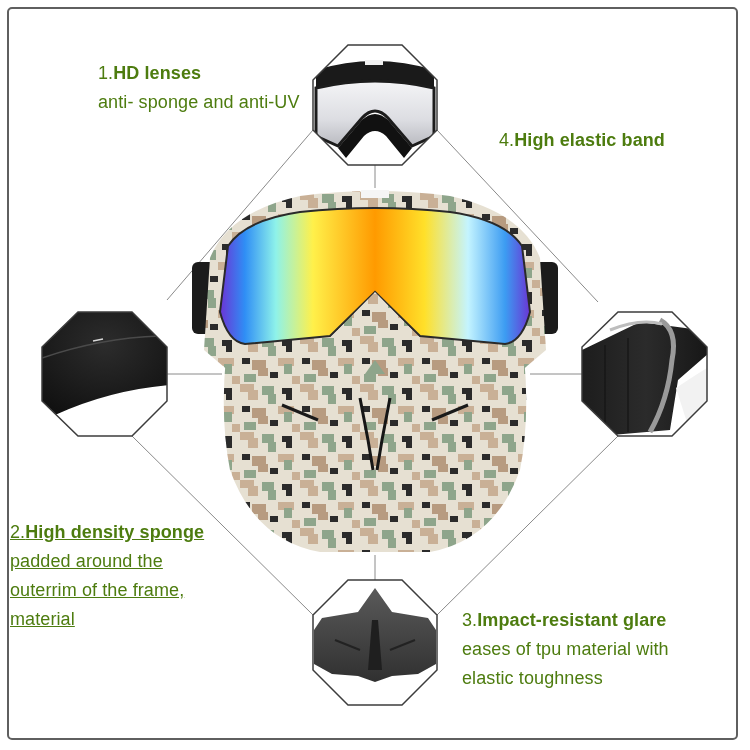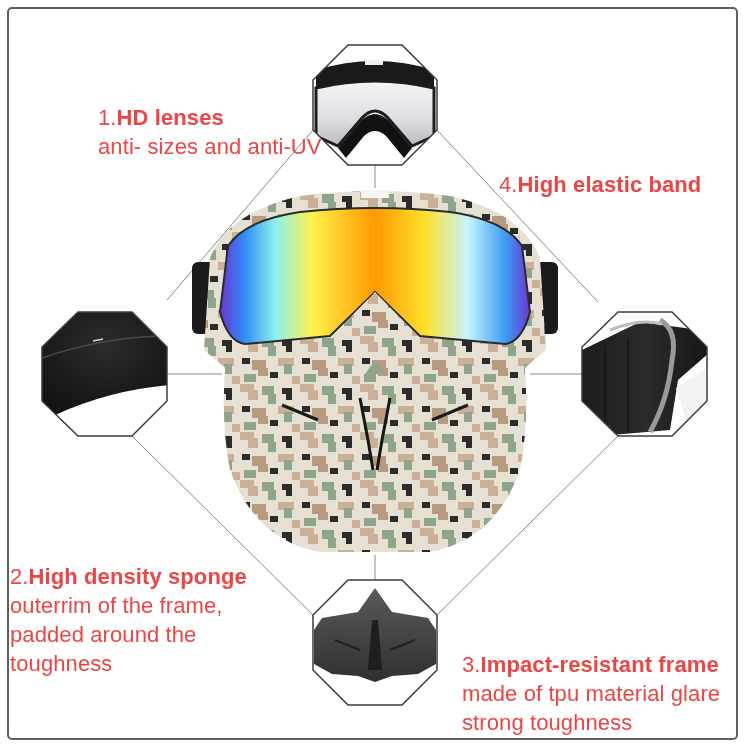--- a/index.html
+++ b/index.html
@@ -1,26 +1,26 @@
 <!DOCTYPE html>
 <html><head>
 <meta charset="utf-8">
 <style>
   html, body { margin: 0; padding: 0; background: #ffffff; }
   body { width: 750px; height: 750px; position: relative; overflow: hidden; font-family: "Liberation Sans", "DejaVu Sans", sans-serif; color: #111; }
   .frame { position: absolute; left: 7px; top: 7px; width: 731px; height: 733px; border: 2px solid #5f5f5f; border-radius: 5px; box-sizing: border-box; }
   svg.art { position: absolute; left: 0; top: 0; }
-  .callout { position: absolute; font-size: 22px; line-height: 29px; color: #ef4444; letter-spacing: 0.1px; margin-top: 44px; }
+  .callout { position: absolute; font-size: 18px; line-height: 29px; color: #4d7c0f; letter-spacing: 0.1px; }
   .callout .num { font-weight: normal; }
   .callout .ttl { font-weight: bold; }
   .callout .line { display: block; white-space: nowrap; }
   #c1 { left: 98px; top: 59px; }
   #c4 { left: 494px; top: 126px; }
   #c4 .head { padding-left: 5px; }
-  #c2 { left: 10px; top: 518px; }
+  #c2 { left: 10px; top: 518px; text-decoration: underline; }
   #c3 { left: 462px; top: 606px; }
 </style>
 </head>
 <body>
 
 <div class="frame"></div>
 
 <svg class="art" width="750" height="750" viewBox="0 0 750 750">
   <defs>
     <linearGradient id="lensGrad" x1="0" y1="0" x2="1" y2="0">
@@ -157,31 +157,31 @@
     <path d="M282,405 L318,420" stroke="#1a1a1a" stroke-width="3"></path>
     <path d="M468,405 L432,420" stroke="#1a1a1a" stroke-width="3"></path>
     <path d="M365,374 L375,360 L385,374 Z" fill="#8ea58b"></path>
 
     <rect x="361" y="190" width="28" height="8" fill="#f5f5f5"></rect>
   </g>
 </svg>
 
 <div class="callout" id="c1">
   <span class="line head"><span class="num">1.</span><span class="ttl">HD lenses</span></span>
-  <span class="line">anti- sizes and anti-UV</span>
+  <span class="line">anti- sponge and anti-UV</span>
 </div>
 
 <div class="callout" id="c4">
   <span class="line head"><span class="num">4.</span><span class="ttl">High elastic band</span></span>
 </div>
 
 <div class="callout" id="c2">
   <span class="line head"><span class="num">2.</span><span class="ttl">High density sponge</span></span>
+  <span class="line">padded around the</span>
   <span class="line">outerrim of the frame,</span>
-  <span class="line">padded around the</span>
-  <span class="line">toughness</span>
+  <span class="line">material</span>
 </div>
 
 <div class="callout" id="c3">
-  <span class="line head"><span class="num">3.</span><span class="ttl">Impact-resistant frame</span></span>
-  <span class="line">made of tpu material glare</span>
-  <span class="line">strong toughness</span>
+  <span class="line head"><span class="num">3.</span><span class="ttl">Impact-resistant glare</span></span>
+  <span class="line">eases of tpu material with</span>
+  <span class="line">elastic toughness</span>
 </div>
 
 </body></html>

